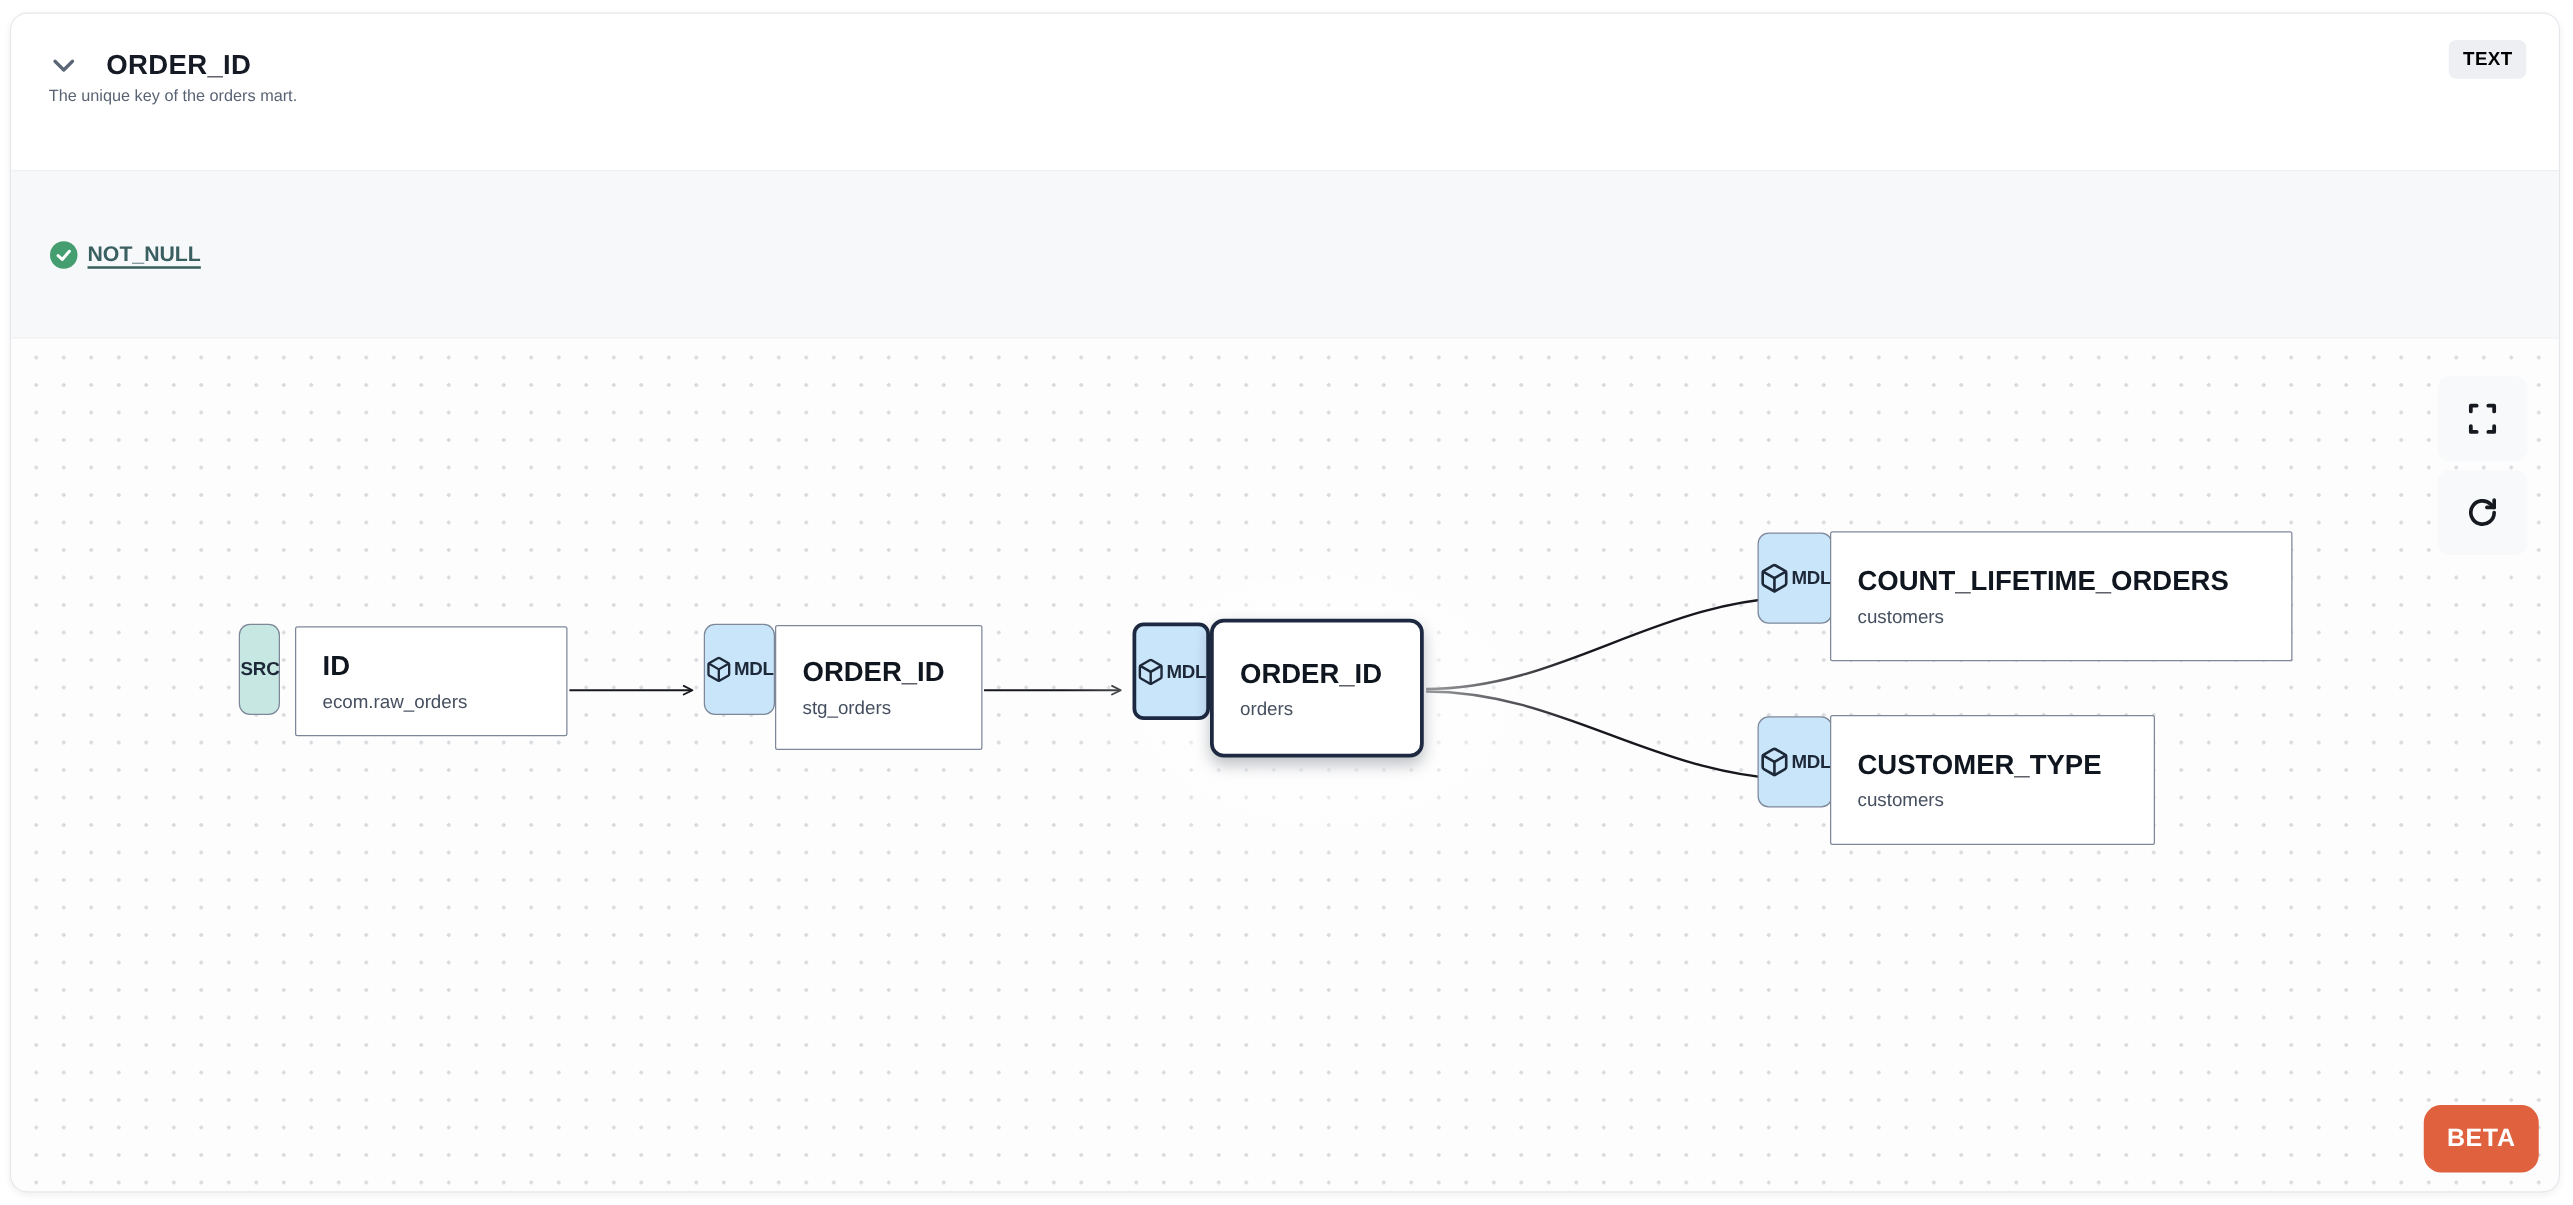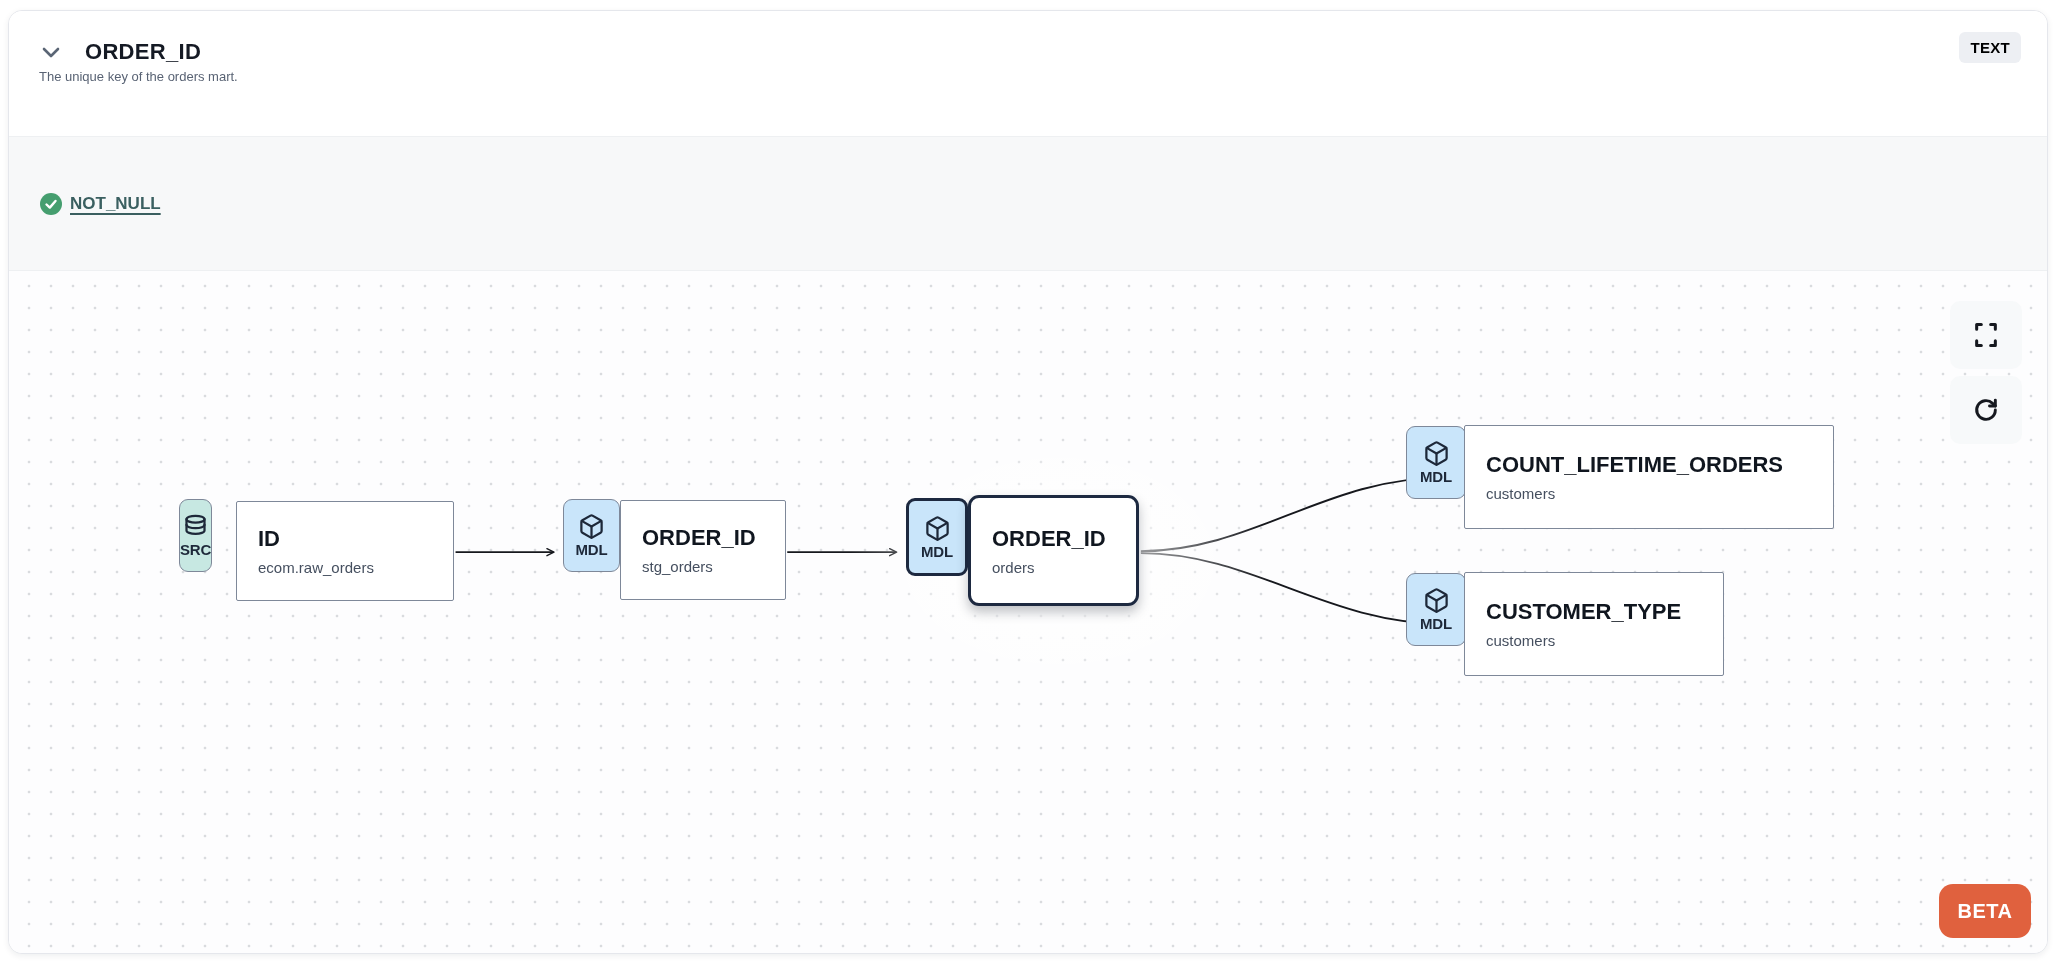--- a/index.html
+++ b/index.html
@@ -35,21 +35,21 @@
     background-size:22px 22px; background-position:9px 4px;
   }
   .edges { position:absolute; left:0; top:0; width:100%; height:100%; }
   .glow {
     position:absolute; left:840px; top:150px; width:420px; height:280px; border-radius:50%;
     background:radial-gradient(closest-side, rgba(255,255,255,.95), rgba(255,255,255,0));
     pointer-events:none;
   }
   .node-badge {
     position:absolute; background:#c9e5fa; border:1px solid #7e8899; border-radius:9px;
-    display:flex; flex-direction:column; align-items:center; justify-content:center; gap:1px;
+    display:flex; flex-direction:row; align-items:center; justify-content:center; gap:1px;
     color:#1d2839; z-index:1; cursor:pointer;
   }
   .node-badge.src { background:#c7e8e2; }
   .node-badge svg { width:27px; height:27px; }
   .badge-label { font-size:15px; font-weight:700; letter-spacing:-.2px; }
   .node-card {
     position:absolute; background:#ffffff; border:1px solid #7e8899; border-radius:2px;
     padding:14px 21px; display:flex; flex-direction:column; justify-content:center; gap:7px;
     z-index:2; cursor:pointer;
   }
@@ -108,29 +108,29 @@
         </marker>
       </defs>
       <path d="M447,282 H545" fill="none" stroke="#16181d" stroke-width="1.7" marker-end="url(#arrow)"></path>
       <path d="M779,282 H888" fill="none" stroke="#16181d" stroke-width="1.7" marker-end="url(#arrow)"></path>
       <path d="M1133,281 C1245,281 1318,207 1438,207" fill="none" stroke="#16181d" stroke-width="1.9" marker-end="url(#arrow)"></path>
       <path d="M1133,283 C1245,283 1318,354 1438,354" fill="none" stroke="#16181d" stroke-width="1.9" marker-end="url(#arrow)"></path>
     </svg>
 
     <div class="glow"></div>
 
-    <div class="node-badge src" style="left:170px; top:228px; width:33px; height:73px;">
+    <div class="node-badge src" style="left:182px; top:228px; width:33px; height:73px;">
       <svg viewBox="0 0 24 24" fill="none" stroke="#1d2839" stroke-width="2" stroke-linecap="round">
         <ellipse cx="12" cy="5.5" rx="8" ry="3"></ellipse>
         <path d="M4 5.5v5c0 1.66 3.58 3 8 3s8-1.34 8-3v-5"></path>
         <path d="M4 10.5v5c0 1.66 3.58 3 8 3s8-1.34 8-3v-5"></path>
       </svg>
       <span class="badge-label">SRC</span>
     </div>
-    <div class="node-card" style="left:227px; top:230px; width:218px; height:100px;">
+    <div class="node-card" style="left:227px; top:230px; width:218px; height:88px;">
       <span class="node-title">ID</span>
       <span class="node-sub">ecom.raw_orders</span>
     </div>
 
     <div class="node-badge" style="left:554px; top:228px; width:57px; height:73px;">
       <svg viewBox="0 0 24 24" fill="none" stroke="#1d2839" stroke-width="2" stroke-linecap="round" stroke-linejoin="round">
         <path d="M21 16V8a1.8 1.8 0 0 0-.9-1.56l-7.2-4.1a1.8 1.8 0 0 0-1.8 0l-7.2 4.1A1.8 1.8 0 0 0 3 8v8a1.8 1.8 0 0 0 .9 1.56l7.2 4.1a1.8 1.8 0 0 0 1.8 0l7.2-4.1A1.8 1.8 0 0 0 21 16z"></path>
         <polyline points="3.3 7 12 12 20.7 7"></polyline>
         <line x1="12" y1="22" x2="12" y2="12"></line>
       </svg>

